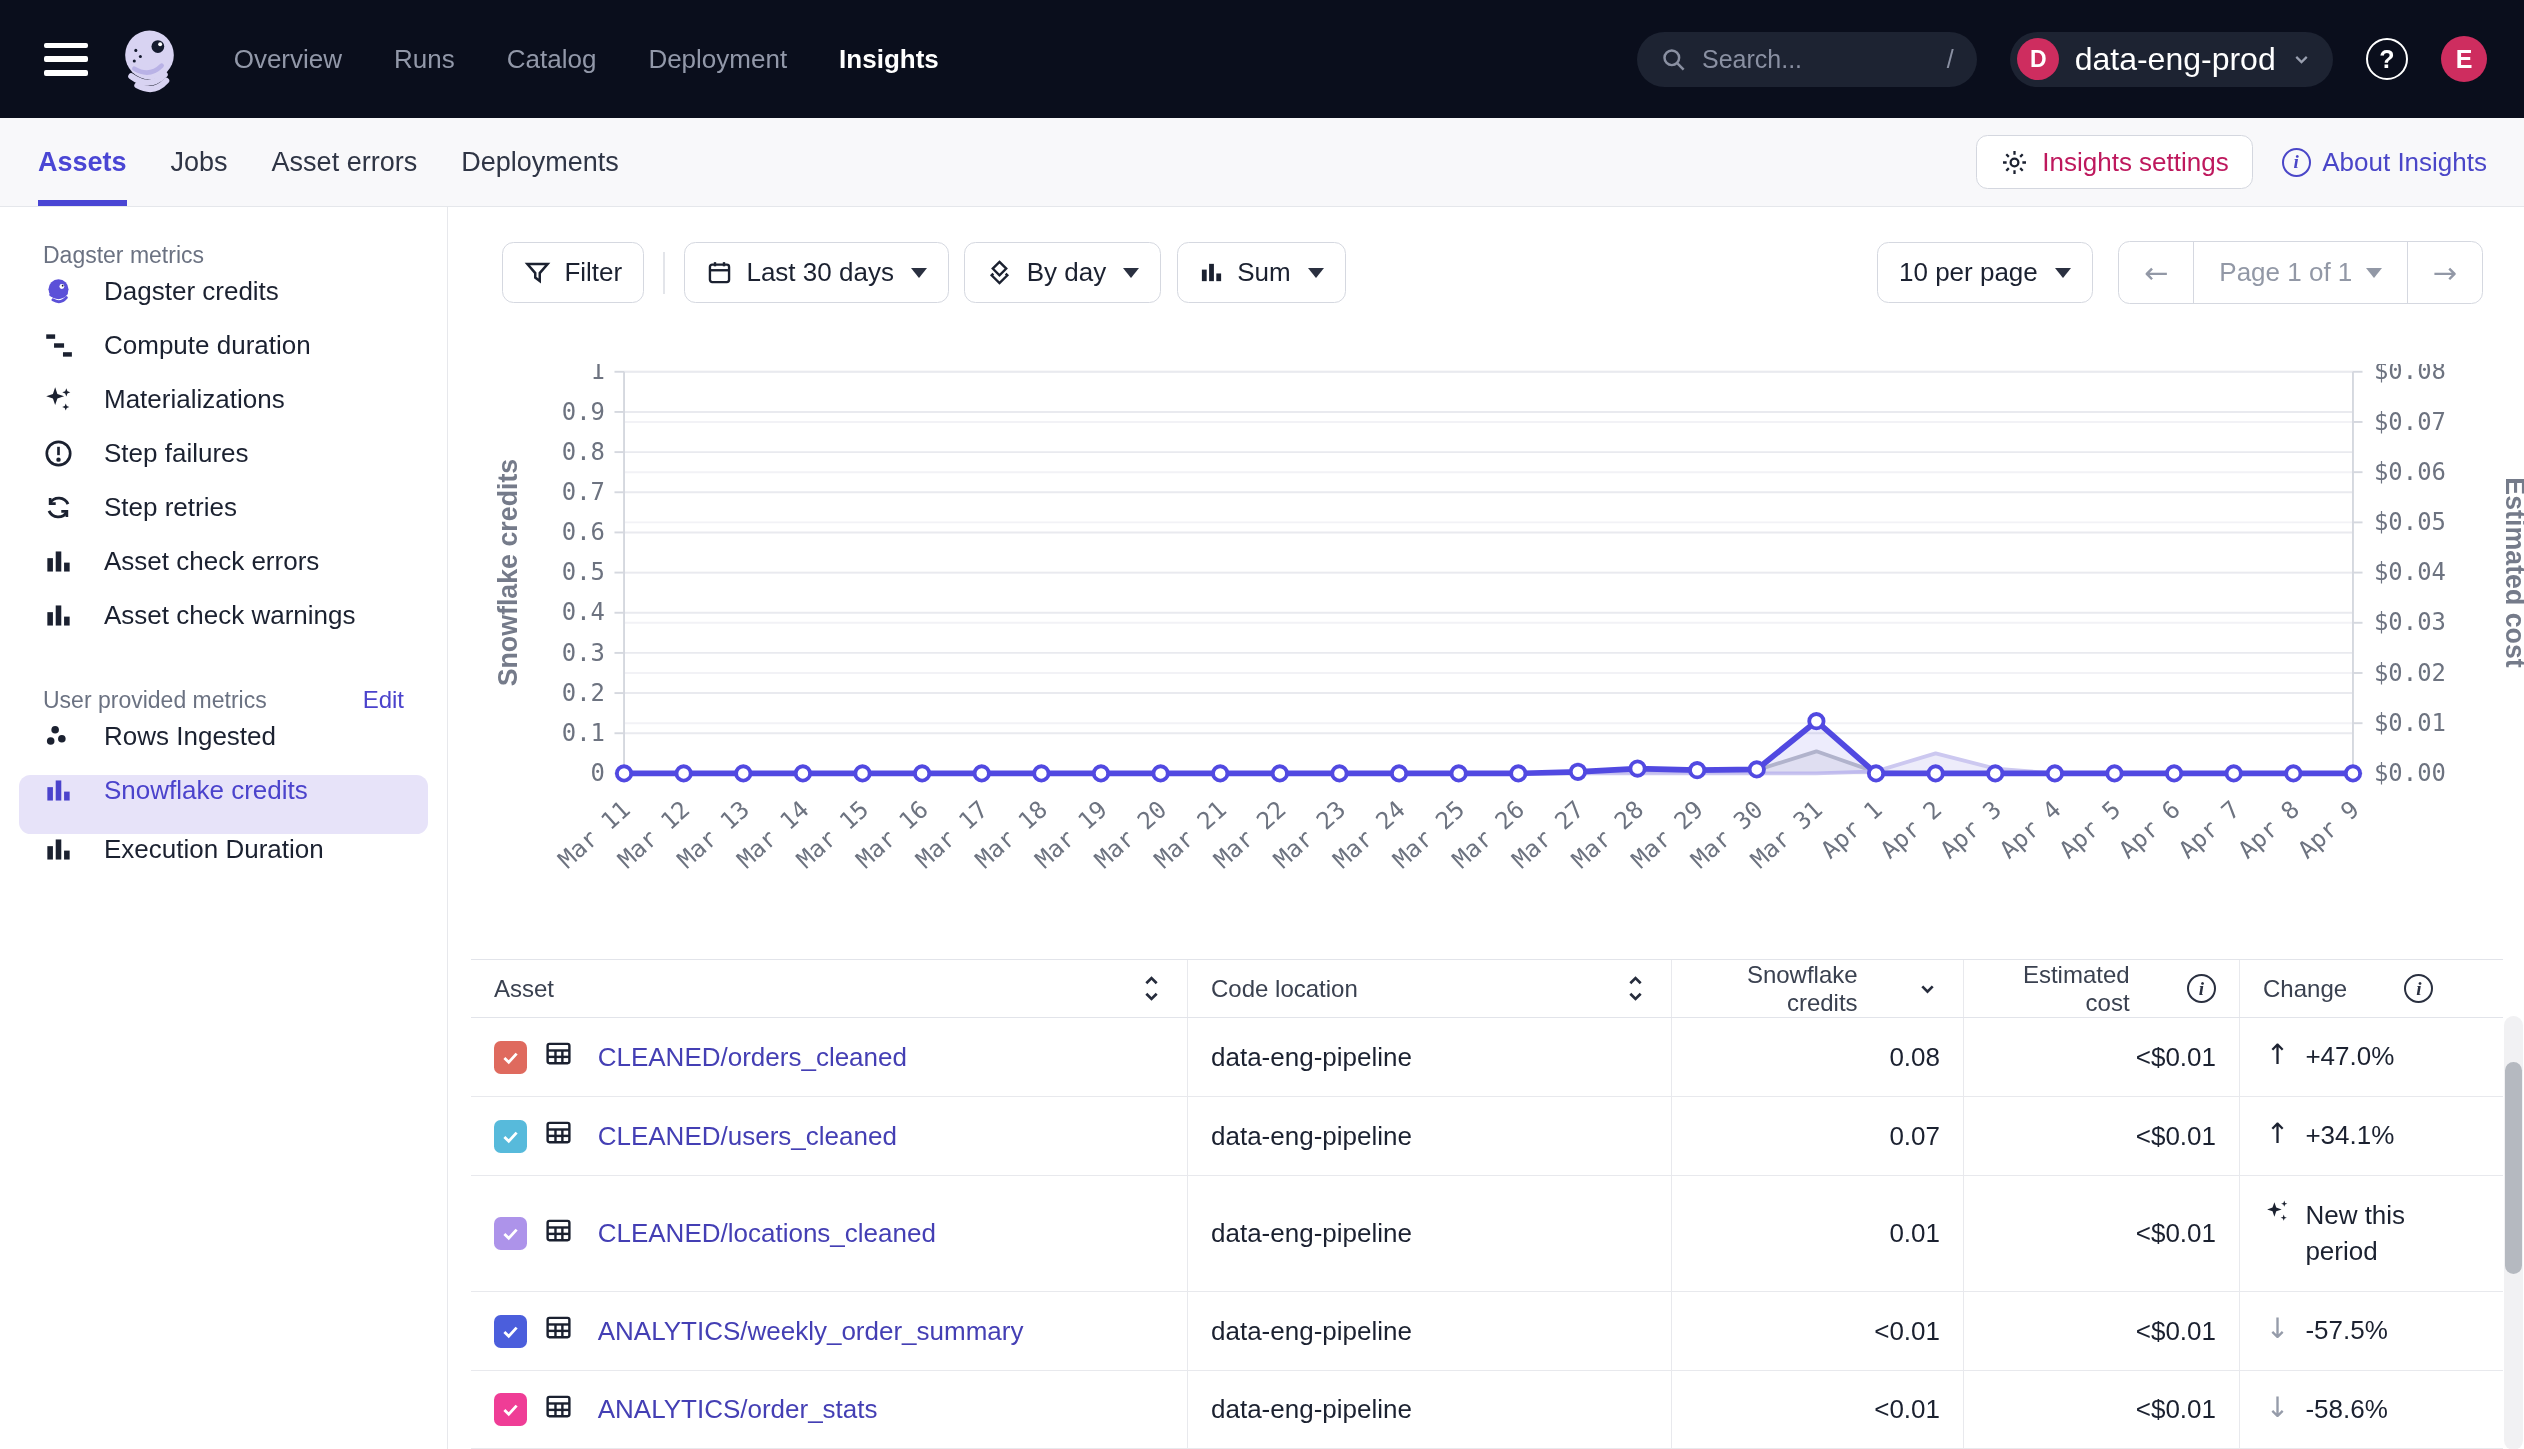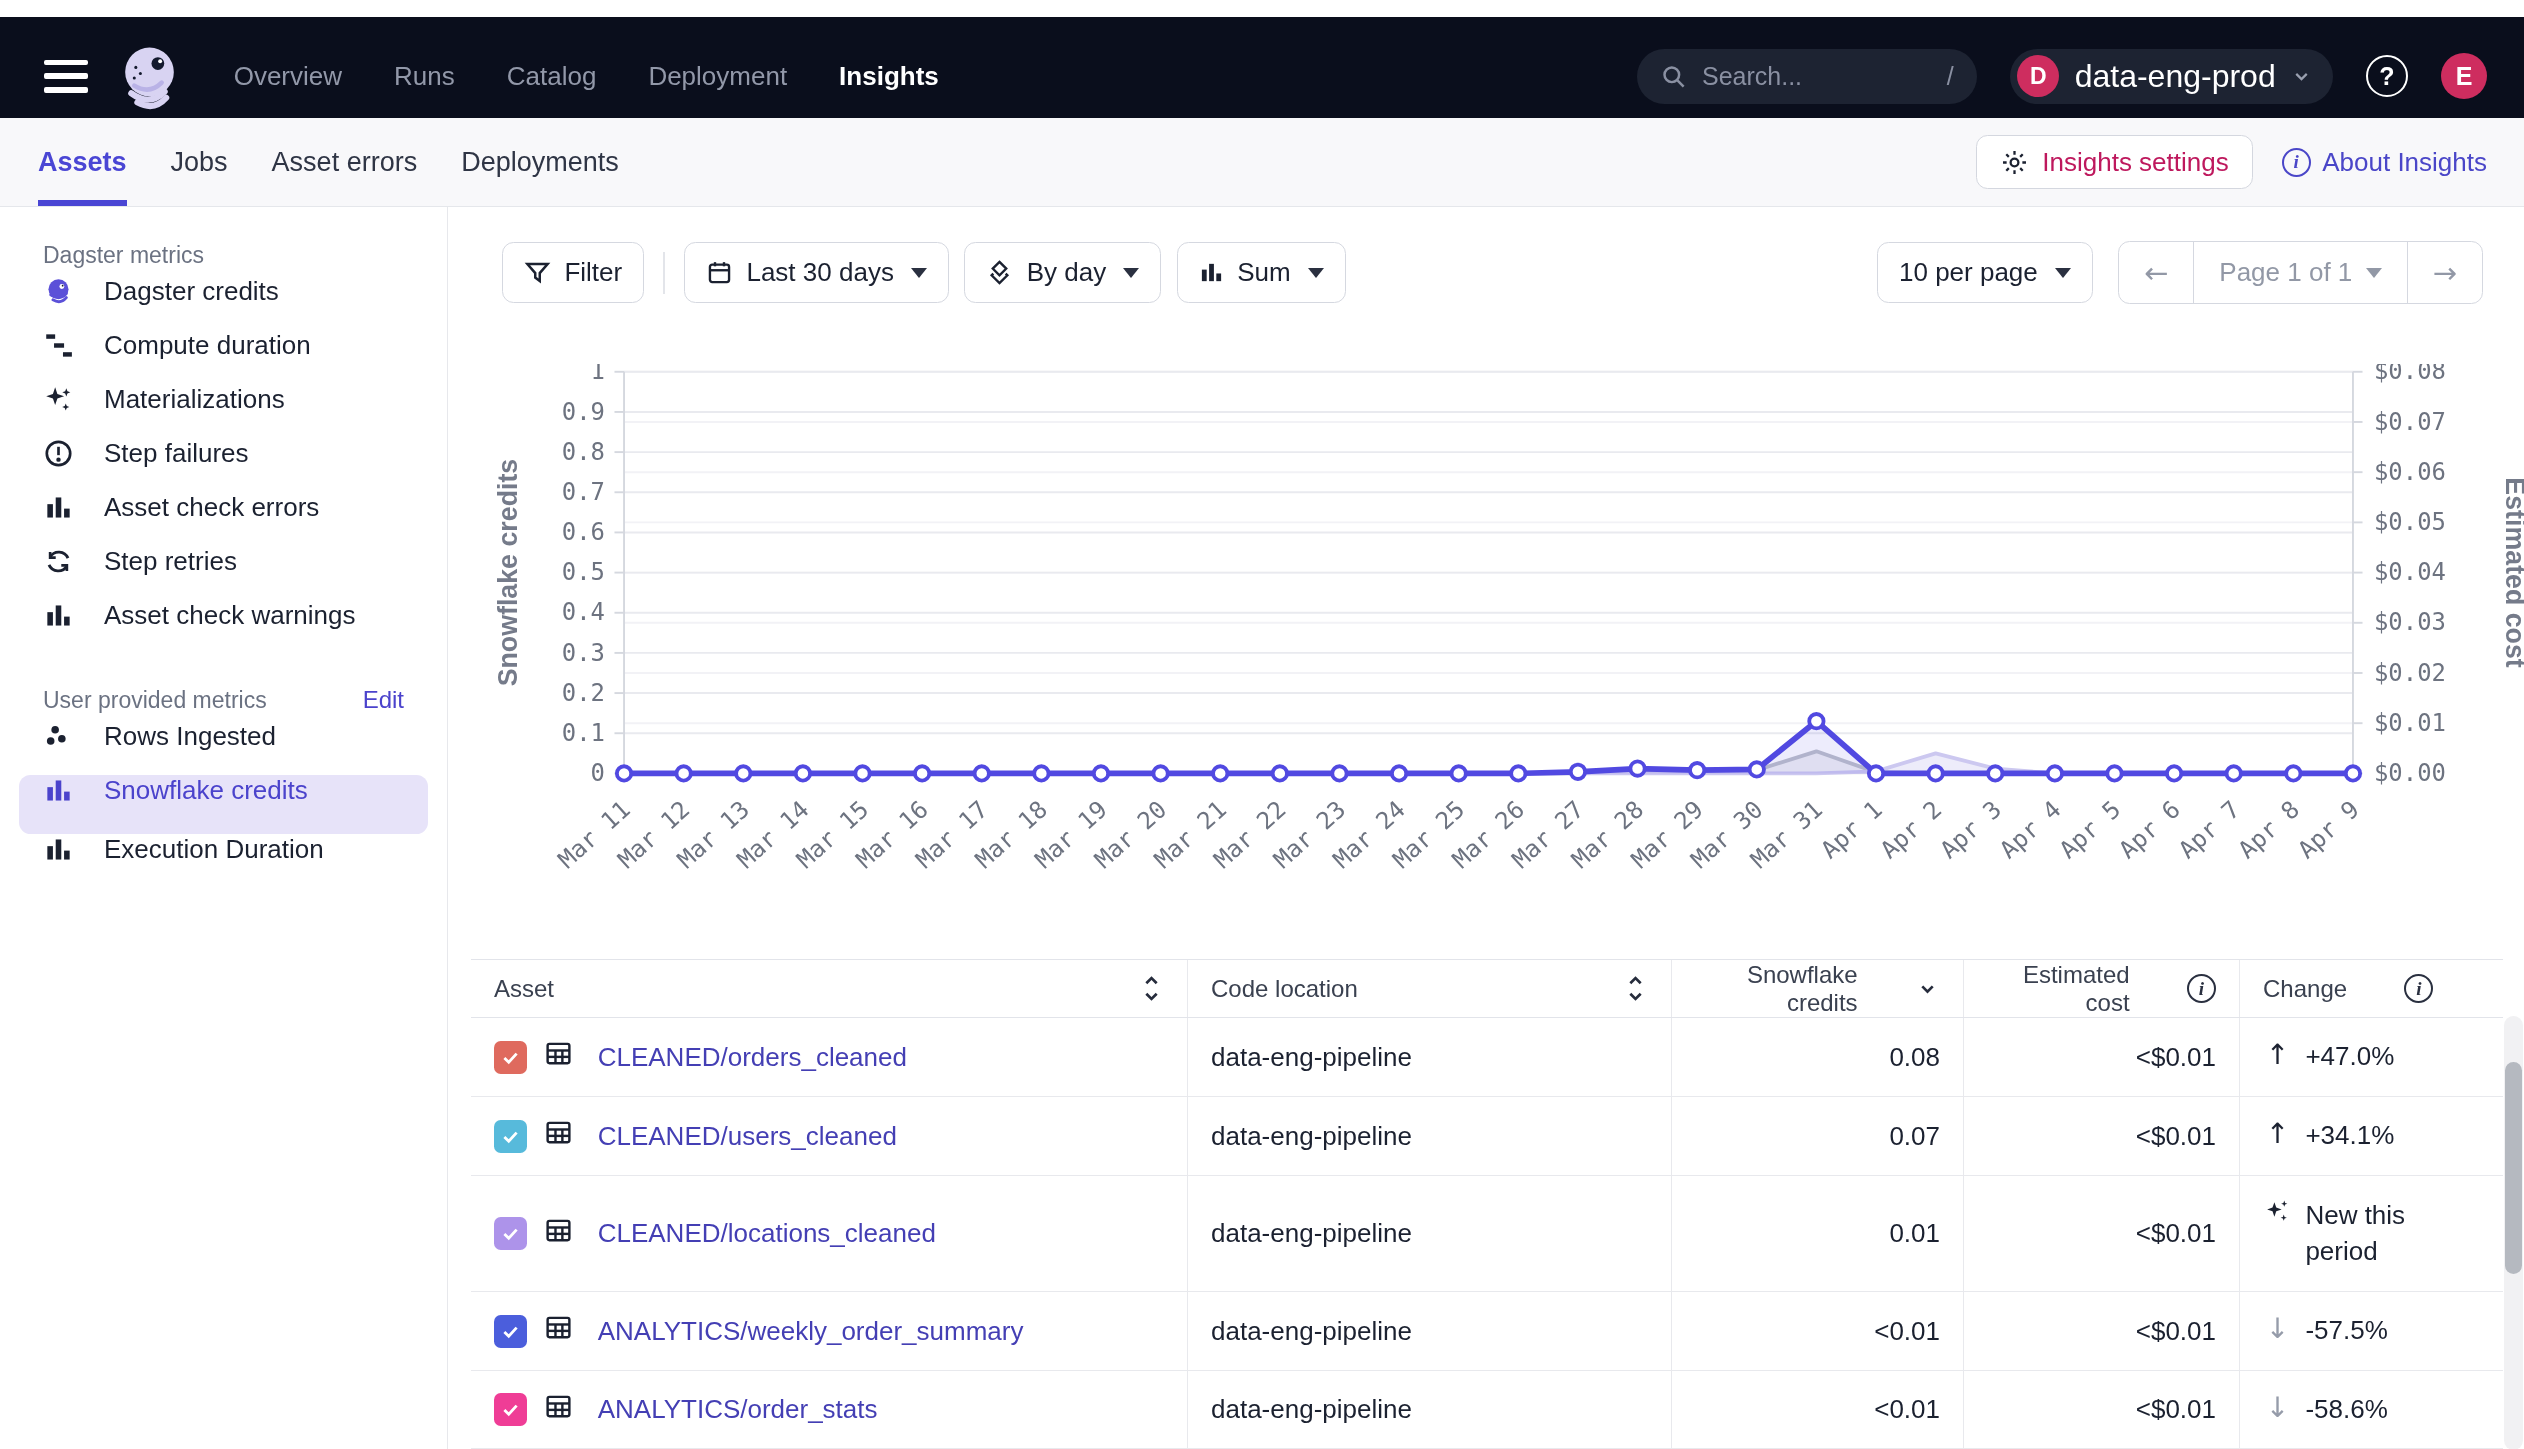--- a/index.html
+++ b/index.html
@@ -1,20 +1,20 @@
 <!DOCTYPE html>
 <html><head>
 <meta charset="utf-8">
 <style>
   html,body{margin:0;padding:0;background:#e9eaee;}
   .page{position:relative;width:2525px;height:1450px;background:#ffffff;overflow:hidden;
         font-family:"Liberation Sans",sans-serif;color:#1b2130;}
   
   .topnav{position:absolute;left:0;top:0;width:2525px;height:118px;background:#0a0e1c;
-          display:flex;align-items:center;box-sizing:border-box;padding:0 38px;margin-top:17px;}
+          display:flex;align-items:center;box-sizing:border-box;padding:0 38px;}
   .hamburger{width:44px;height:33px;display:flex;flex-direction:column;justify-content:space-between;cursor:pointer;margin-left:5.7px;}
   .hamburger span{display:block;height:5.7px;background:#ffffff;border-radius:1.9px;}
   .logo{width:73px;height:73px;margin-left:25px;flex:0 0 auto;}
   .topnav-links{display:flex;align-items:center;gap:52px;margin-left:48px;}
   .topnav-link{font-size:26px;color:#9298a9;cursor:pointer;}
   .topnav-link.active{color:#ffffff;font-weight:bold;}
   .topnav-right{margin-left:auto;display:flex;align-items:center;gap:33px;}
   .searchbox{width:340px;height:55px;border-radius:28px;background:#1d2332;display:flex;align-items:center;
              box-sizing:border-box;padding:0 23px;gap:15.3px;}
   .searchbox .ph{font-size:25px;color:#8a90a2;flex:1;}
@@ -218,38 +218,38 @@
         <svg viewBox="0 0 26 26" width="29" height="29" fill="none" stroke="#1b2130" stroke-width="2.4">
             <circle cx="13" cy="13" r="10.5"></circle>
             <line x1="13" y1="7" x2="13" y2="14.5"></line>
             <circle cx="13" cy="18.5" r="0.8" fill="#1b2130"></circle>
           </svg>
       </span>
       <span>Step failures</span>
     </div>
     <div class="side-item">
       <span class="sicon">
-        <svg viewBox="0 0 26 26" width="29" height="29" fill="#1b2130">
-            <rect x="3" y="10" width="5" height="12"></rect>
-            <rect x="10.5" y="4" width="5" height="18"></rect>
-            <rect x="18" y="14" width="5" height="8"></rect>
-          </svg>
-      </span>
-      <span>Asset check errors</span>
-    </div>
-    <div class="side-item">
-      <span class="sicon">
         <svg viewBox="0 0 26 26" width="29" height="29" fill="none" stroke="#1b2130" stroke-width="2.6">
             <path d="M21.5 10 a9 9 0 0 0 -16 -1"></path>
             <path d="M4.5 16 a9 9 0 0 0 16 1"></path>
             <path d="M5.5 4.5 v5 h5" stroke-width="2.4"></path>
             <path d="M20.5 21.5 v-5 h-5" stroke-width="2.4"></path>
           </svg>
       </span>
       <span>Step retries</span>
+    </div>
+    <div class="side-item">
+      <span class="sicon">
+        <svg viewBox="0 0 26 26" width="29" height="29" fill="#1b2130">
+            <rect x="3" y="10" width="5" height="12"></rect>
+            <rect x="10.5" y="4" width="5" height="18"></rect>
+            <rect x="18" y="14" width="5" height="8"></rect>
+          </svg>
+      </span>
+      <span>Asset check errors</span>
     </div>
     <div class="side-item">
       <span class="sicon">
         <svg viewBox="0 0 26 26" width="29" height="29" fill="#1b2130">
             <rect x="3" y="10" width="5" height="12"></rect>
             <rect x="10.5" y="4" width="5" height="18"></rect>
             <rect x="18" y="14" width="5" height="8"></rect>
           </svg>
       </span>
       <span>Asset check warnings</span>

